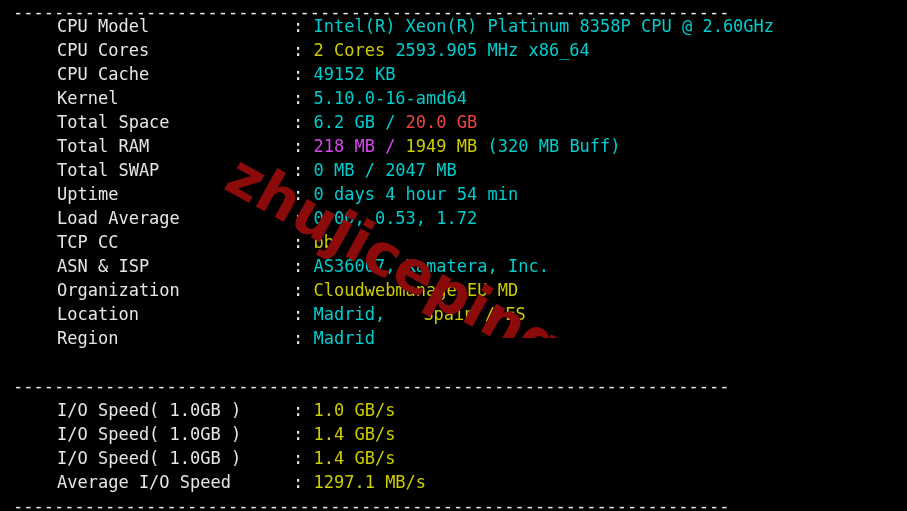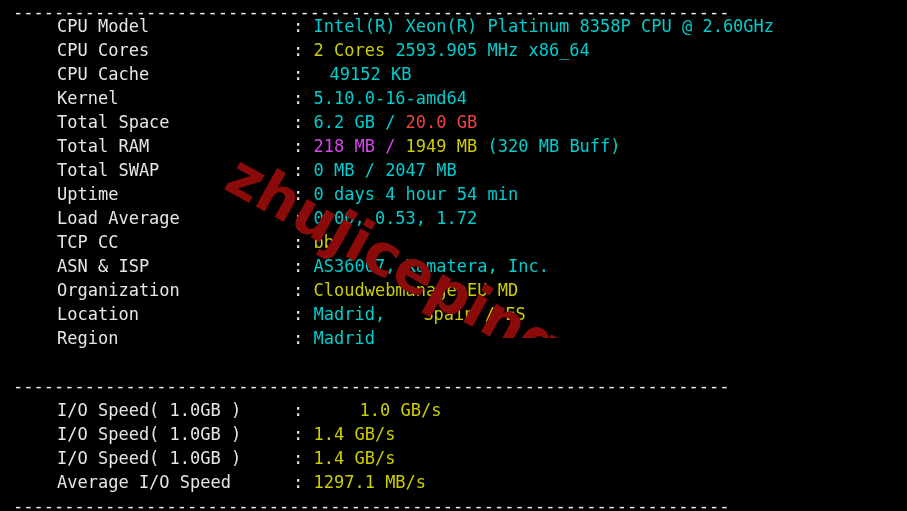--- a/index.html
+++ b/index.html
@@ -76,38 +76,38 @@
 </head>
 <body>
 
 <div id="terminal">
 
   <div class="sep" id="sep-top" style="top:0px;">----------------------------------------------------------------------</div>
 
   <div class="rows" id="system-rows" style="top:14px;">
       <div class="row"><span class="label">CPU Model</span><span class="colon">: </span><span class="val"><span style="color: rgb(0, 205, 205);">Intel(R) Xeon(R) Platinum 8358P CPU @ 2.60GHz</span></span></div>
       <div class="row"><span class="label">CPU Cores</span><span class="colon">: </span><span class="val"><span style="color: rgb(205, 205, 0);">2 Cores </span><span style="color: rgb(0, 205, 205);">2593.905 MHz x86_64</span></span></div>
-      <div class="row"><span class="label">CPU Cache</span><span class="colon">: </span><span class="val"><span style="color: rgb(0, 205, 205); margin-left: 16px;">49152 KB</span></span></div>
+      <div class="row"><span class="label">CPU Cache</span><span class="colon">: </span><span class="val"><span style="color: rgb(0, 205, 205);">49152 KB</span></span></div>
       <div class="row"><span class="label">Kernel</span><span class="colon">: </span><span class="val"><span style="color: rgb(0, 205, 205);">5.10.0-16-amd64</span></span></div>
       <div class="row"><span class="label">Total Space</span><span class="colon">: </span><span class="val"><span style="color: rgb(0, 205, 205);">6.2 GB / </span><span style="color: #ef4444;">20.0 GB</span></span></div>
       <div class="row"><span class="label">Total RAM</span><span class="colon">: </span><span class="val"><span style="color: #d946ef;">218 MB / </span><span style="color: rgb(205, 205, 0);">1949 MB </span><span style="color: rgb(0, 205, 205);">(320 MB Buff)</span></span></div>
       <div class="row"><span class="label">Total SWAP</span><span class="colon">: </span><span class="val"><span style="color: rgb(0, 205, 205);">0 MB / 2047 MB</span></span></div>
       <div class="row"><span class="label">Uptime</span><span class="colon">: </span><span class="val"><span style="color: rgb(0, 205, 205); margin-top: 44px;">0 days 4 hour 54 min</span></span></div>
       <div class="row"><span class="label">Load Average</span><span class="colon">: </span><span class="val"><span style="color: rgb(0, 205, 205);">0.00, 0.53, 1.72</span></span></div>
       <div class="row"><span class="label">TCP CC</span><span class="colon">: </span><span class="val"><span style="color: rgb(205, 205, 0);">bbr</span></span></div>
       <div class="row"><span class="label">ASN &amp; ISP</span><span class="colon">: </span><span class="val"><span style="color: rgb(0, 205, 205);">AS36007, Kamatera, Inc.</span></span></div>
       <div class="row"><span class="label">Organization</span><span class="colon">: </span><span class="val"><span style="color: rgb(205, 205, 0);">Cloudwebmanage EU MD</span></span></div>
       <div class="row"><span class="label">Location</span><span class="colon">: </span><span class="val"><span style="color: rgb(0, 205, 205);">Madrid, </span><span style="color: rgb(205, 205, 0); margin-left: 28px;">Spain / ES</span></span></div>
       <div class="row"><span class="label">Region</span><span class="colon">: </span><span class="val"><span style="color: rgb(0, 205, 205);">Madrid</span></span></div>
     </div>
 
   <div class="sep" id="sep-mid" style="top:374px;">----------------------------------------------------------------------</div>
 
   <div class="rows" id="io-rows" style="top:398px;">
-      <div class="row"><span class="label">I/O Speed( 1.0GB )</span><span class="colon">: </span><span class="val"><span style="color: rgb(205, 205, 0); margin-left: 46px;">1.0 GB/s</span></span></div>
+      <div class="row"><span class="label">I/O Speed( 1.0GB )</span><span class="colon">: </span><span class="val"><span style="color: rgb(205, 205, 0);">1.0 GB/s</span></span></div>
       <div class="row"><span class="label">I/O Speed( 1.0GB )</span><span class="colon">: </span><span class="val"><span style="color: rgb(205, 205, 0);">1.4 GB/s</span></span></div>
       <div class="row"><span class="label">I/O Speed( 1.0GB )</span><span class="colon">: </span><span class="val"><span style="color: rgb(205, 205, 0);">1.4 GB/s</span></span></div>
       <div class="row"><span class="label">Average I/O Speed</span><span class="colon">: </span><span class="val"><span style="color: rgb(205, 205, 0);">1297.1 MB/s</span></span></div>
     </div>
 
   <div class="sep" id="sep-bottom" style="top:494px;">----------------------------------------------------------------------</div>
 
   <div id="watermark">
     <svg width="470" height="210" viewBox="0 0 470 210" xmlns="http://www.w3.org/2000/svg">
       <text class="wm-text" id="wm-label" x="0" y="60" transform="rotate(29 0 60)" fill="#8b0a0a">zhujiceping.com</text>

